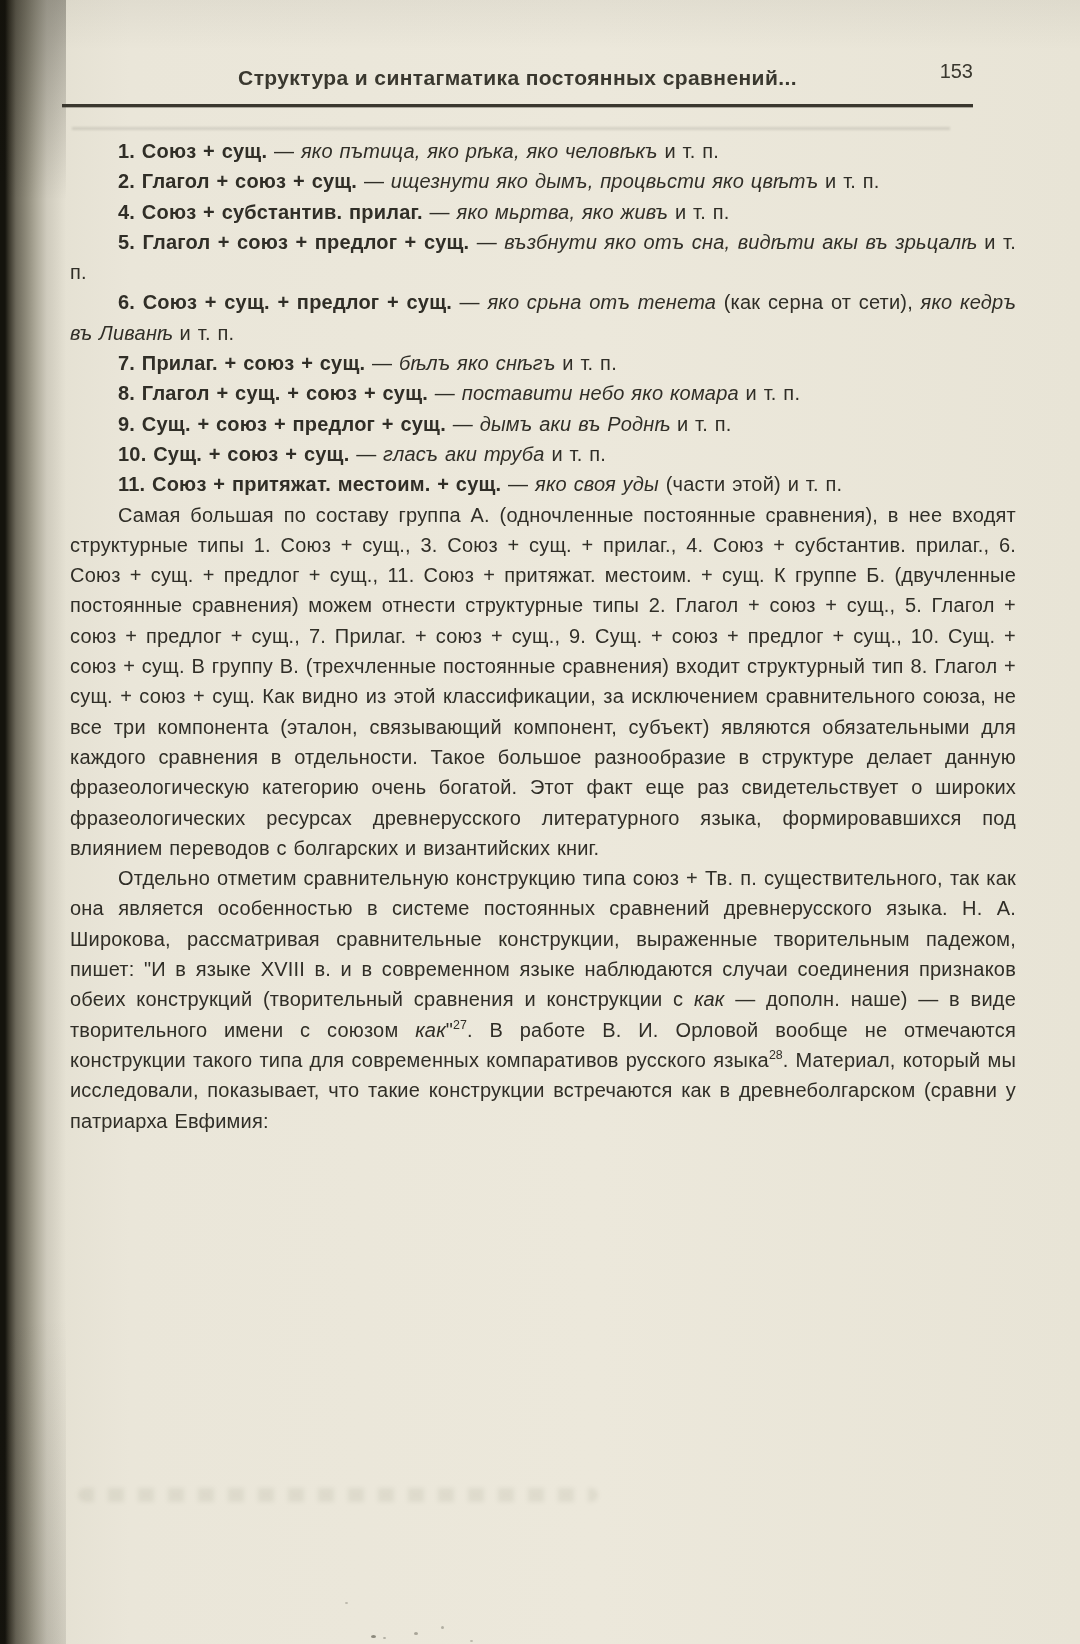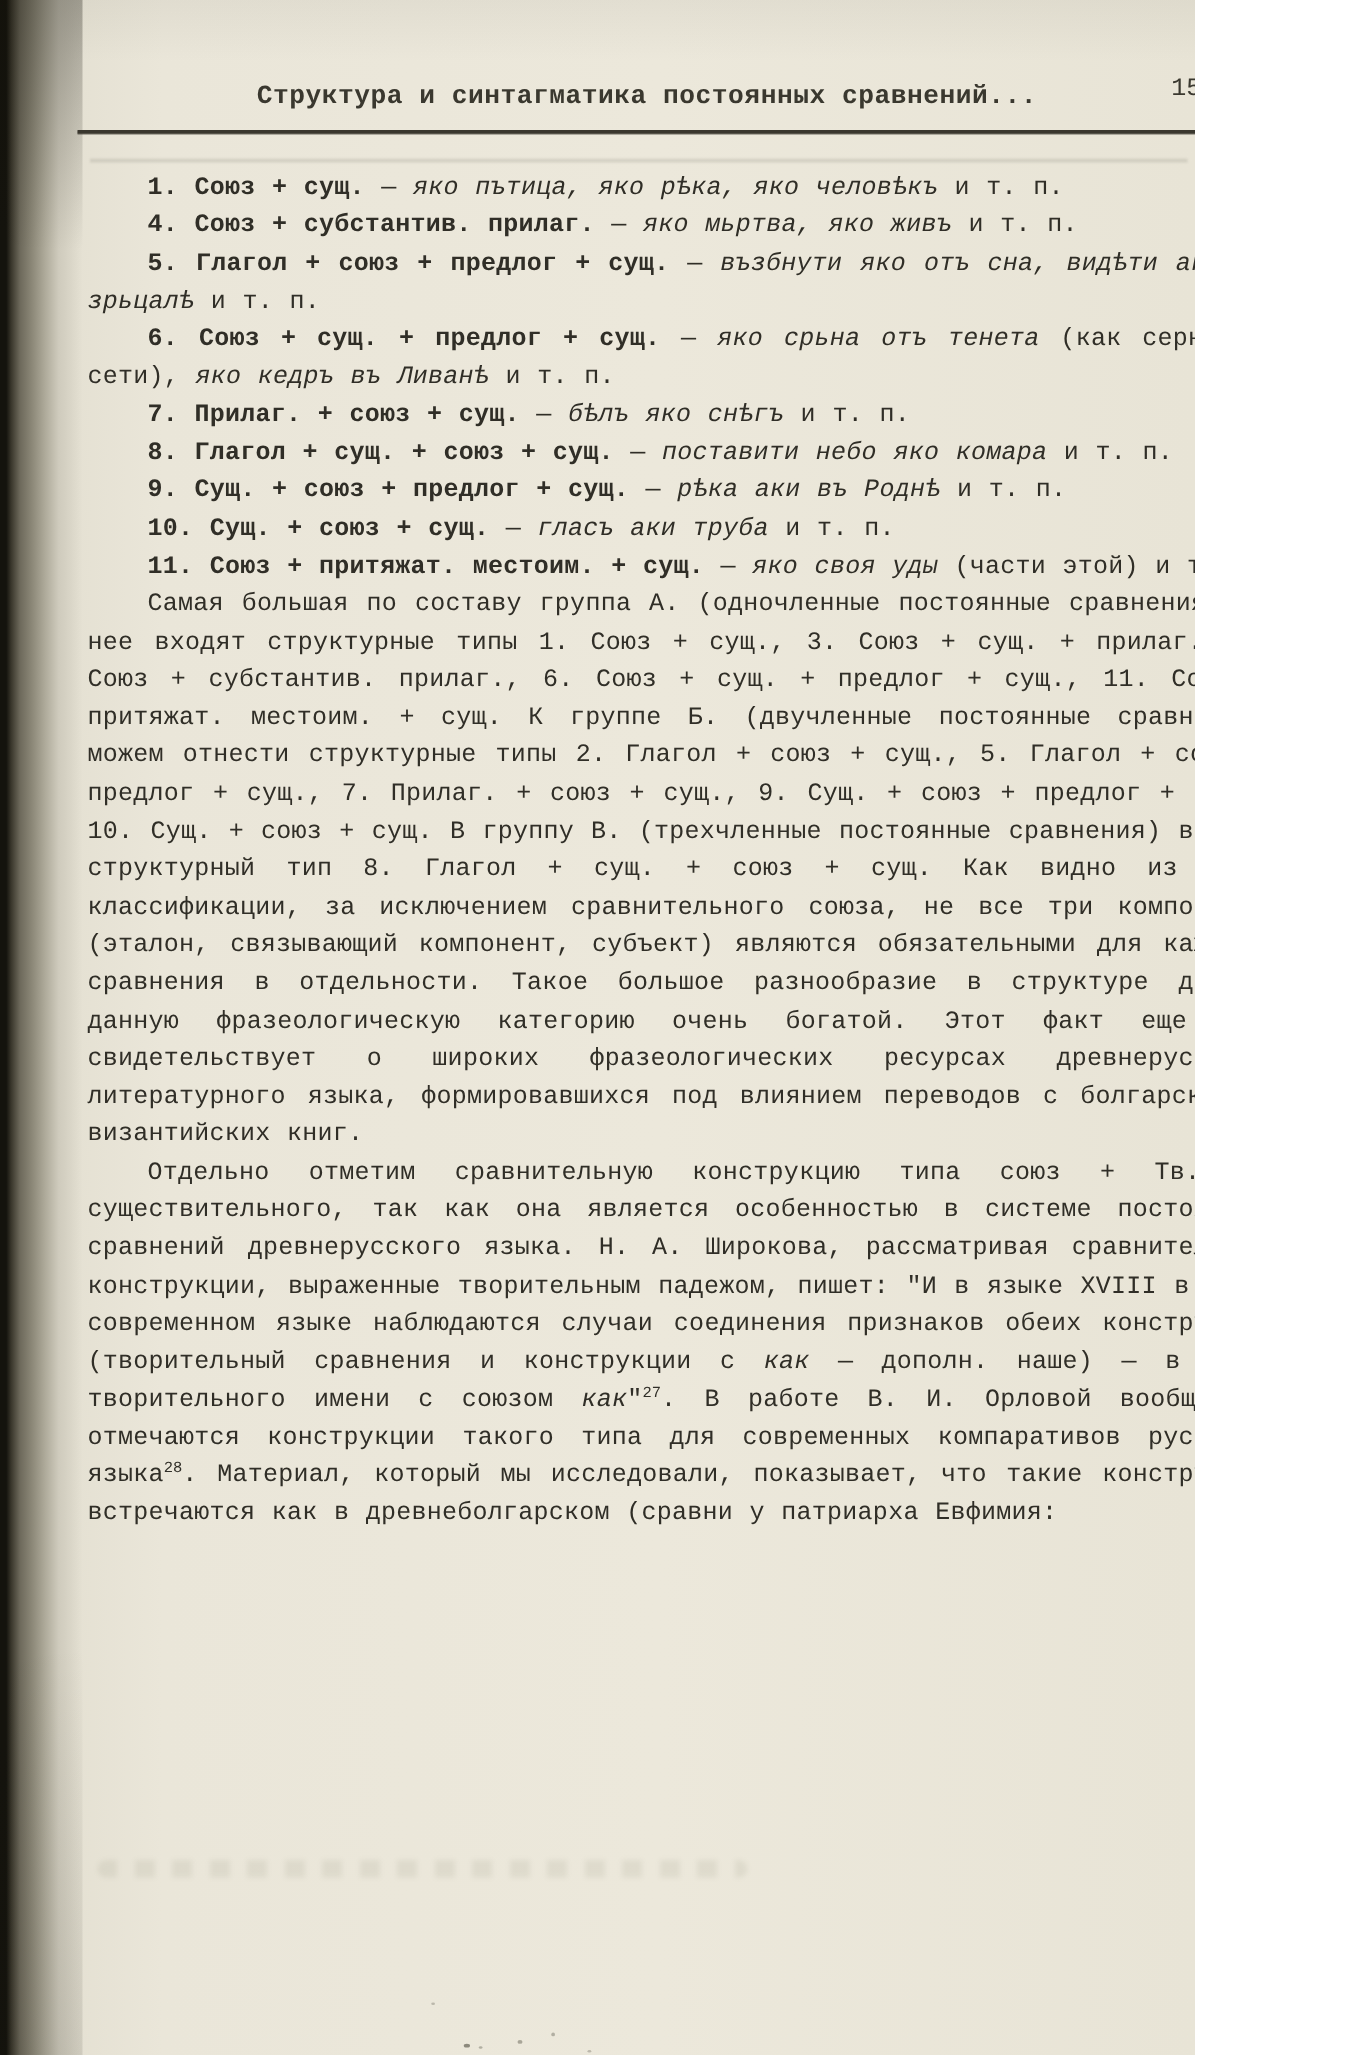--- a/index.html
+++ b/index.html
@@ -1,21 +1,21 @@
 <!DOCTYPE html>
 <html><head>
 <meta charset="utf-8">
 <style>
   html,body { margin:0; padding:0; }
   .page {
-    position:relative; width:956px; height:1644px; overflow:hidden;
+    position:relative; width:1080px; height:1644px; overflow:hidden;
     background:
       linear-gradient(180deg, rgba(40,38,28,0.05) 0px, rgba(40,38,28,0) 50px),
       linear-gradient(90deg, #d8d4c6 0px, #e5e1d3 60px, #eae6d9 130px, #ece8db 55%, #e8e4d6 100%);
-    font-family:Liberation Mono, monospace;
+    font-family:Liberation Sans, sans-serif;
     color:#302e27;
   }
   .spine {
     position:absolute; left:0; top:0; bottom:0; width:66px;
     background:linear-gradient(90deg,
       #14130d 0px, #14130d 5px, #3a372c 9px, #6d695b 16px,
       #8d8979 26px, #aeaa9a 36px, #cfcbbd 47px, rgba(236,232,219,0) 66px);
   }
   .spine::after {
     content:""; position:absolute; inset:0;
@@ -61,26 +61,27 @@
 
   <div class="header-row">
     <span class="running-title">Структура и синтагматика постоянных сравнений...</span>
     <span class="page-number">153</span>
   </div>
   <div class="rule"></div>
   <div class="rule-echo"></div>
 
   <div class="body-text">
       <p><span class="seg-b">1. Союз + сущ. </span><span class="seg-n">— </span><span class="seg-i">яко пътица, яко рѣка, яко человѣкъ</span><span class="seg-n"> и т. п.</span></p>
+      <p><span class="seg-b">2. Глагол + союз + сущ. </span><span class="seg-n">— </span><span class="seg-i">ищезнути яко дымъ, процвьсти яко цвѣтъ</span><span class="seg-n"> и т. п.</span></p>
       <p><span class="seg-b">4. Союз + субстантив. прилаг. </span><span class="seg-n">— </span><span class="seg-i">яко мьртва, яко живъ</span><span class="seg-n"> и т. п.</span></p>
       <p><span class="seg-b">5. Глагол + союз + предлог + сущ. </span><span class="seg-n">— </span><span class="seg-i">възбнути яко отъ сна, видѣти акы въ зрьцалѣ</span><span class="seg-n"> и т. п.</span></p>
       <p><span class="seg-b">6. Союз + сущ. + предлог + сущ. </span><span class="seg-n">— </span><span class="seg-i">яко срьна отъ тенета</span><span class="seg-n"> (как серна от сети), </span><span class="seg-i">яко кедръ въ Ливанѣ</span><span class="seg-n"> и т. п.</span></p>
       <p><span class="seg-b">7. Прилаг. + союз + сущ. </span><span class="seg-n">— </span><span class="seg-i">бѣлъ яко снѣгъ</span><span class="seg-n"> и т. п.</span></p>
       <p><span class="seg-b">8. Глагол + сущ. + союз + сущ. </span><span class="seg-n">— </span><span class="seg-i">поставити небо яко комара</span><span class="seg-n"> и т. п.</span></p>
-      <p><span class="seg-b">9. Сущ. + союз + предлог + сущ. </span><span class="seg-n">— </span><span class="seg-i">рѣка аки въ Роднѣ</span><span class="seg-n"> и т. п.</span></p>
+      <p><span class="seg-b">9. Сущ. + союз + предлог + сущ. </span><span class="seg-n">— </span><span class="seg-i">дымъ аки въ Роднѣ</span><span class="seg-n"> и т. п.</span></p>
       <p><span class="seg-b">10. Сущ. + союз + сущ. </span><span class="seg-n">— </span><span class="seg-i">гласъ аки труба</span><span class="seg-n"> и т. п.</span></p>
       <p><span class="seg-b">11. Союз + притяжат. местоим. + сущ. </span><span class="seg-n">— </span><span class="seg-i">яко своя уды</span><span class="seg-n"> (части этой) и т. п.</span></p>
       <p><span class="seg-n">Самая большая по составу группа А. (одночленные постоянные сравнения), в нее входят структурные типы 1. Союз + сущ., 3. Союз + сущ. + прилаг., 4. Союз + субстантив. прилаг., 6. Союз + сущ. + предлог + сущ., 11. Союз + притяжат. местоим. + сущ. К группе Б. (двучленные постоянные сравнения) можем отнести структурные типы 2. Глагол + союз + сущ., 5. Глагол + союз + предлог + сущ., 7. Прилаг. + союз + сущ., 9. Сущ. + союз + предлог + сущ., 10. Сущ. + союз + сущ. В группу В. (трехчленные постоянные сравнения) входит структурный тип 8. Глагол + сущ. + союз + сущ. Как видно из этой классификации, за исключением сравнительного союза, не все три компонента (эталон, связывающий компонент, субъект) являются обязательными для каждого сравнения в отдельности. Такое большое разнообразие в структуре делает данную фразеологическую категорию очень богатой. Этот факт еще раз свидетельствует о широких фразеологических ресурсах древнерусского литературного языка, формировавшихся под влиянием переводов с болгарских и византийских книг.</span></p>
       <p><span class="seg-n">Отдельно отметим сравнительную конструкцию типа союз + Тв. п. существительного, так как она является особенностью в системе постоянных сравнений древнерусского языка. Н. А. Широкова, рассматривая сравнительные конструкции, выраженные творительным падежом, пишет: "И в языке XVIII в. и в современном языке наблюдаются случаи соединения признаков обеих конструкций (творительный сравнения и конструкции с </span><span class="seg-i">как</span><span class="seg-n"> — дополн. наше) — в виде творительного имени с союзом </span><span class="seg-i">как</span><span class="seg-n">"</span><sup class="seg-sup">27</sup><span class="seg-n">. В работе В. И. Орловой вообще не отмечаются конструкции такого типа для современных компаративов русского языка</span><sup class="seg-sup">28</sup><span class="seg-n">. Материал, который мы исследовали, показывает, что такие конструкции встречаются как в древнеболгарском (сравни у патриарха Евфимия:</span></p>
     </div>
 
   <div class="ghost"></div>
 
   <div class="speck" style="left:345px;top:1602px;width:3px;height:2px;opacity:.5"></div>
   <div class="speck" style="left:371px;top:1635px;width:5px;height:3px"></div>

